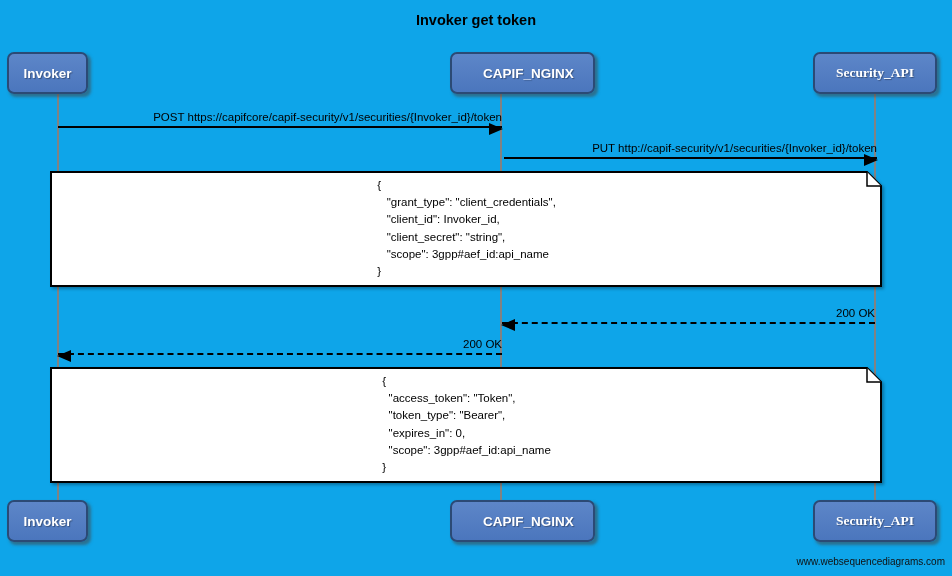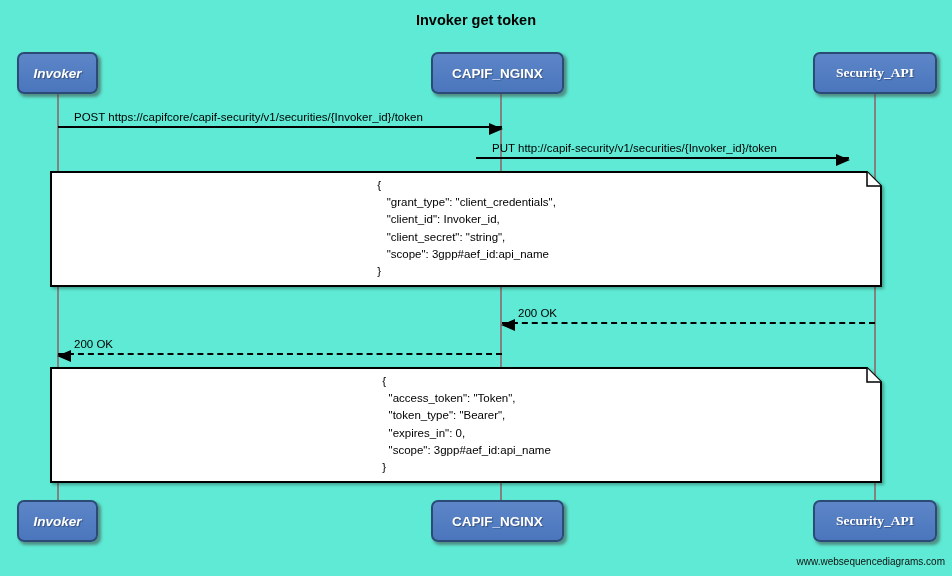--- a/index.html
+++ b/index.html
@@ -1,20 +1,20 @@
 <!DOCTYPE html>
 <html style="--actor-fill: #4b76bd; --actor-border: #2b4a75; --lifeline: #828282; --message-line: #000000; --note-fill: #ffffff;"><head>
 <meta charset="utf-8">
 <style>
   html, body { margin: 0; padding: 0; background: #ffffff; }
   .canvas {
     position: relative;
     width: 952px;
     height: 576px;
-    background: #5eead4;
+    background: #0ea5e9;
     font-family: "Liberation Sans", sans-serif;
     overflow: hidden;
   }
   .diagram-title {
     position: absolute;
     top: 12px; left: 0; right: 0;
     text-align: center;
     font-size: 14.5px;
     font-weight: bold;
     color: #000;
@@ -40,29 +40,29 @@
     color: #ffffff;
     font-weight: bold;
     font-size: 13.5px;
     display: flex;
     align-items: center;
     justify-content: center;
     text-shadow: 1px 1px 1px rgba(0,0,0,0.35);
   }
   .actor-top    { top: 52px; }
   .actor-bottom { top: 500px; }
-  .pos-invoker  { left: 17px;  width: 77px; font-style: italic; }
-  .pos-capif    { left: 431px; width: 129px; }
+  .pos-invoker  { left: 7px;  width: 77px; }
+  .pos-capif    { left: 450px; width: 129px; padding-left: 12px; }
   .pos-security { left: 813px; width: 120px; font-family: Liberation Serif, serif; }
 
   .message { position: absolute; }
   .msg-label {
     height: 16px;
     line-height: 16px;
-    text-align: left;
+    text-align: right;
     font-size: 11.5px;
     color: #000;
     white-space: nowrap;
     margin-left: 16px;
   }
   .msg-line { position: relative; margin-top: 1px; height: 0; }
   .line-solid  { border-top: 2.5px solid #000; }
   .line-dashed { border-top: 2px dashed #000; }
   .arrowhead {
     position: absolute;
@@ -121,21 +121,21 @@
     <span>Security_API</span>
   </div>
 
   <div class="message" style="left:58px; width:444px; top:109px;">
     <div class="msg-label">POST https://capifcore/capif-security/v1/securities/{Invoker_id}/token</div>
     <div class="msg-line line-solid">
       <div class="arrowhead arrow-right"></div>
     </div>
   </div>
 
-  <div class="message" style="left:476px; width:373px; top:140px;">
+  <div class="message" style="left:504px; width:373px; top:140px;">
     <div class="msg-label">PUT http://capif-security/v1/securities/{Invoker_id}/token</div>
     <div class="msg-line line-solid">
       <div class="arrowhead arrow-right"></div>
     </div>
   </div>
 
   <div class="note" style="left:50px; top:171px;">
     <svg width="833" height="117" viewBox="0 0 833 117">
       <polygon points="1,1 817,1 831,15 831,115 1,115" fill="#ffffff" stroke="#000000" stroke-width="2"></polygon>
       <path d="M817,1 L817,15 L831,15" fill="#ffffff" stroke="#000000" stroke-width="1.5"></path>

